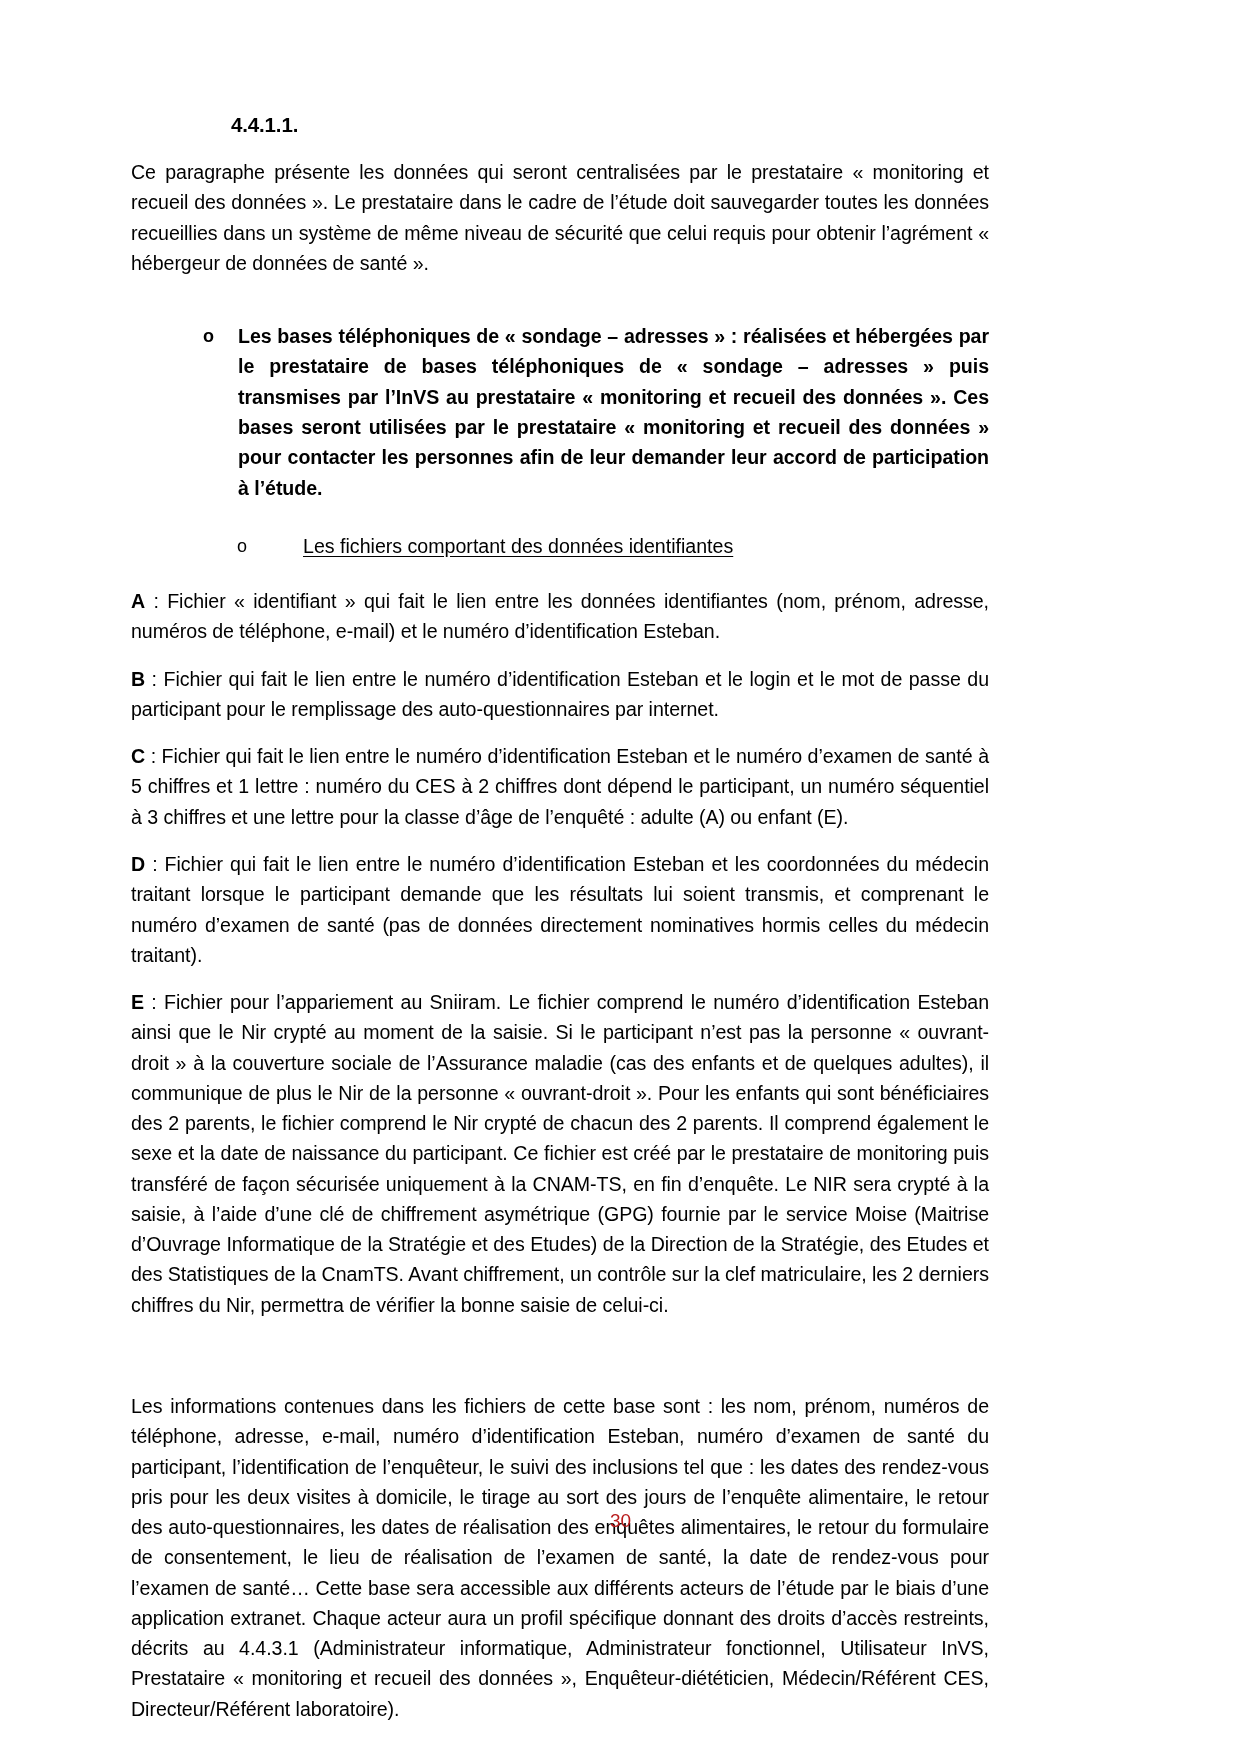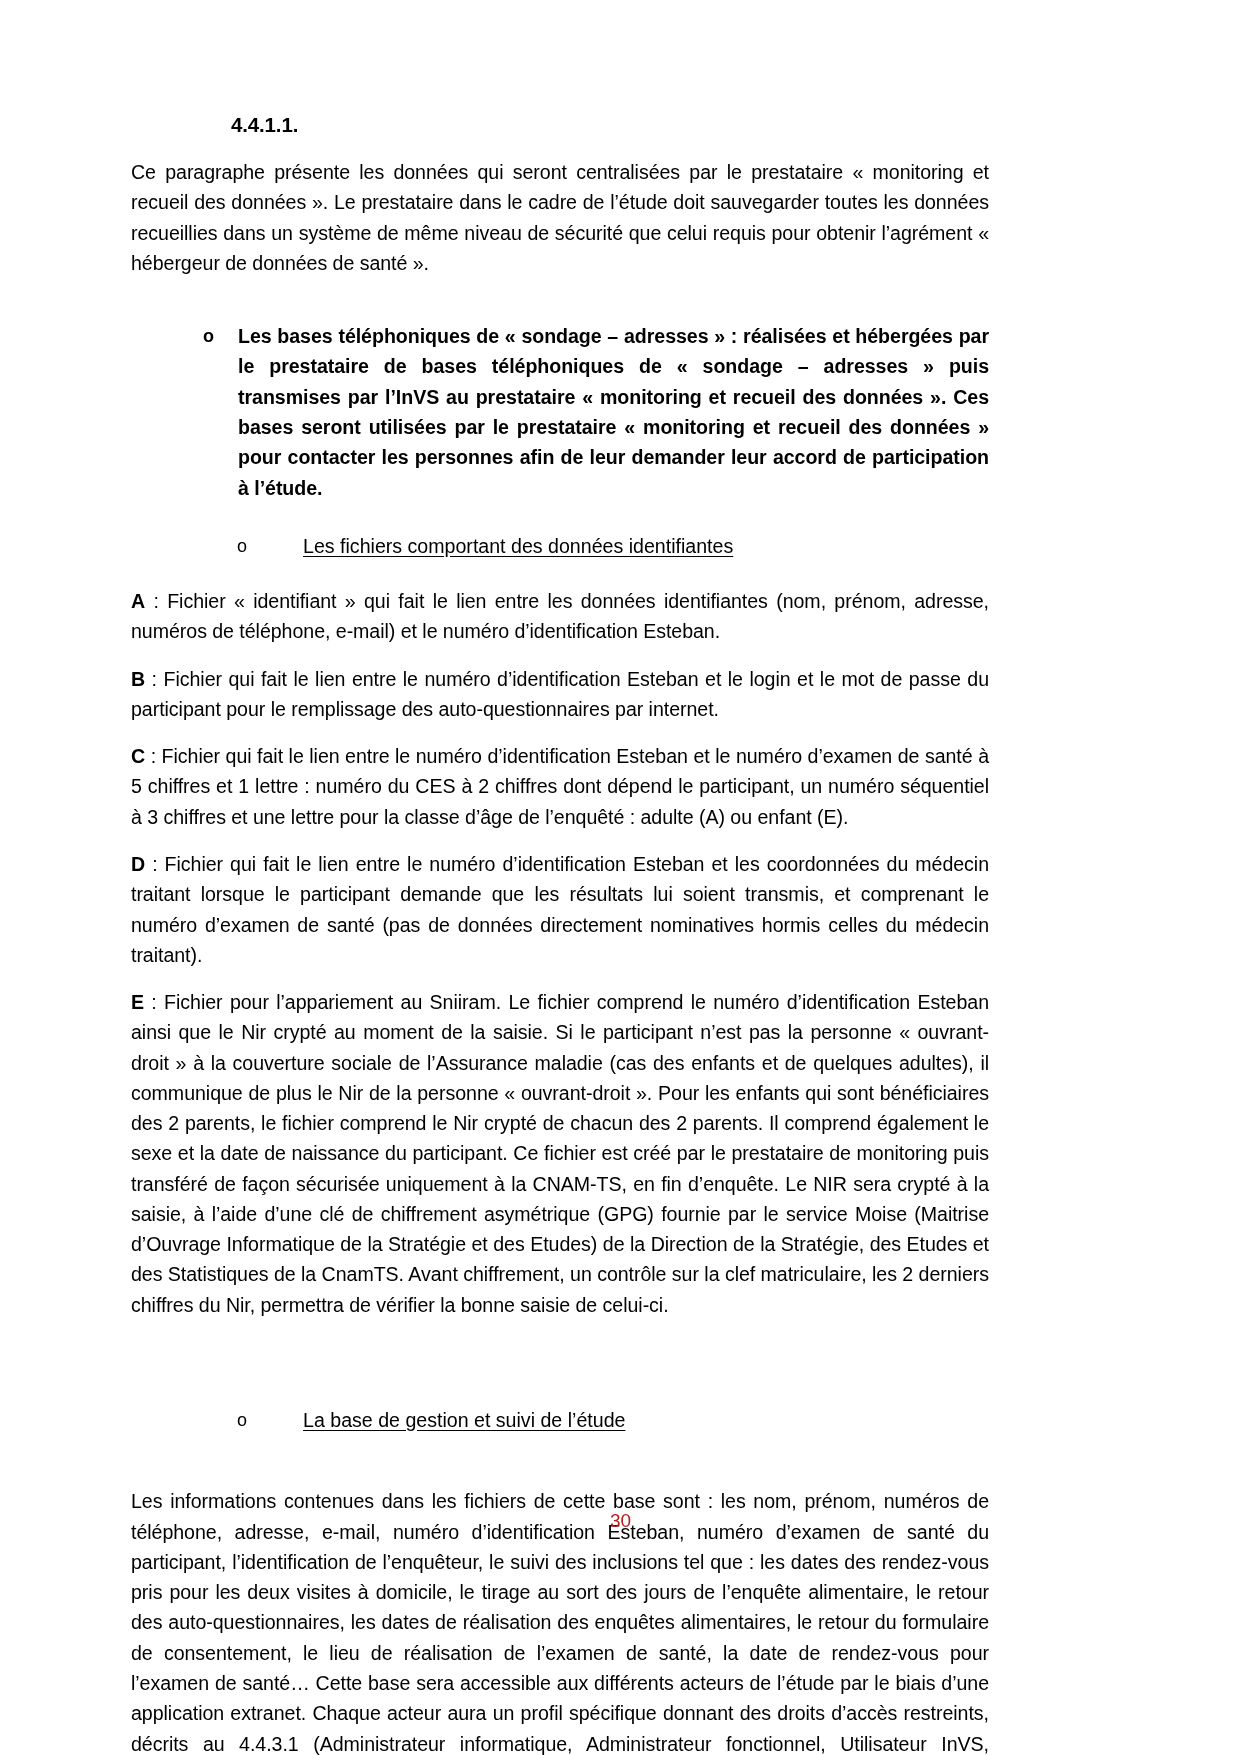--- a/index.html
+++ b/index.html
@@ -46,21 +46,21 @@
   .heading .h-text {
     flex: 1 1 auto;
     text-align: justify;
     text-justify: inter-word;
   }
 
   
   p.body {
     font-size: 19.6px;
     line-height: 1.545;
-    margin: 12px 0 17px 0;
+    margin: 0 0 17px 0;
     text-align: justify;
     text-justify: inter-word;
     letter-spacing: -0.05px;
     word-spacing: 0px;
   }
   p.body b { font-weight: bold; }
 
   
   ul.lvl1 {
     list-style: none;
@@ -171,25 +171,20 @@
     <p class="body">
       <b>D</b><span> : Fichier qui fait le lien entre le numéro d’identification Esteban et les coordonnées du médecin traitant lorsque le participant demande que les résultats lui soient transmis, et comprenant le numéro d’examen de santé (pas de données directement nominatives hormis celles du médecin traitant).</span>
     </p>
 
     <p class="body">
       <b>E</b><span> : Fichier pour l’appariement au Sniiram. Le fichier comprend le numéro d’identification Esteban ainsi que le Nir crypté au moment de la saisie. Si le participant n’est pas la personne « ouvrant-droit » à la couverture sociale de l’Assurance maladie (cas des enfants et de quelques adultes), il communique de plus le Nir de la personne « ouvrant-droit ». Pour les enfants qui sont bénéficiaires des 2 parents, le fichier comprend le Nir crypté de chacun des 2 parents. Il comprend également le sexe et la date de naissance du participant. Ce fichier est créé par le prestataire de monitoring puis transféré de façon sécurisée uniquement à la CNAM-TS, en fin d’enquête. Le NIR sera crypté à la saisie, à l’aide d’une clé de chiffrement asymétrique (GPG) fournie par le service Moise (Maitrise d’Ouvrage Informatique de la Stratégie et des Etudes) de la Direction de la Stratégie, des Etudes et des Statistiques de la CnamTS. Avant chiffrement, un contrôle sur la clef matriculaire, les 2 derniers chiffres du Nir, permettra de vérifier la bonne saisie de celui-ci.</span>
     </p>
 
     <div class="spacer-lg"></div>
 
-    <ul class="lvl2">
-      <li>
-        <span class="u">La base de gestion et suivi de l’étude</span>
-      </li>
-    </ul>
 
     <div class="spacer-sm"></div>
 
     <p class="body">Les informations contenues dans les fichiers de cette base sont  : les nom, prénom, numéros de téléphone, adresse, e-mail, numéro d’identification Esteban, numéro d’examen de santé du participant, l’identification de l’enquêteur, le suivi des inclusions tel que : les dates des rendez-vous pris pour les deux visites à domicile, le tirage au sort des jours de l’enquête alimentaire, le retour des auto-questionnaires, les dates de réalisation des enquêtes alimentaires, le retour du formulaire de consentement, le lieu de réalisation de l’examen de santé, la date de rendez-vous pour l’examen de santé… Cette base sera accessible aux différents acteurs de l’étude par le biais d’une application extranet. Chaque acteur aura un profil spécifique donnant des droits d’accès restreints, décrits au 4.4.3.1 (Administrateur informatique, Administrateur fonctionnel, Utilisateur InVS, Prestataire « monitoring et recueil des données », Enquêteur-diététicien, Médecin/Référent CES, Directeur/Référent laboratoire).</p>
 
   </div>
 
   <div class="page-number">30</div>
 
 </div>

